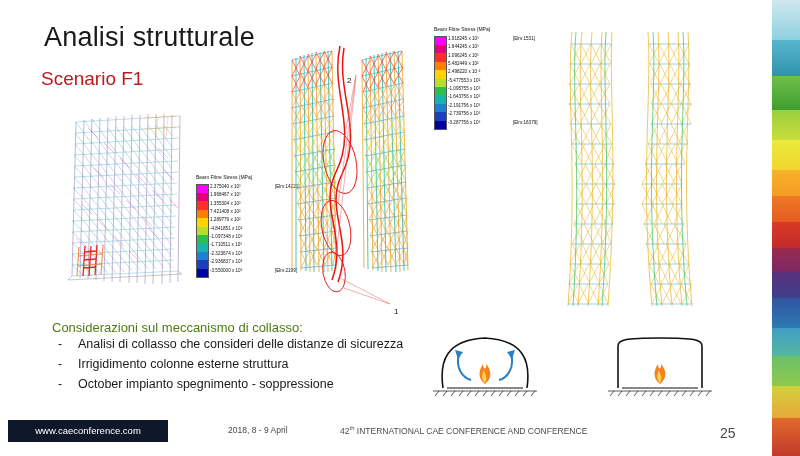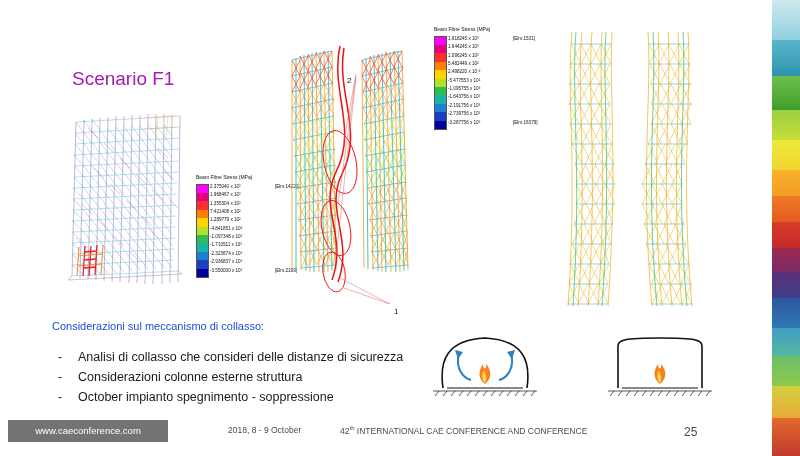--- a/index.html
+++ b/index.html
@@ -46,40 +46,40 @@
   .title {
     position: absolute;
     left: 44px;
     top: 22px;
     font-size: 27px;
     color: #1a1a1a;
     letter-spacing: 0.2px;
   }
   .subtitle {
     position: absolute;
-    left: 72px;
+    left: 41px;
     top: 68px;
     font-size: 19px;
-    color: #a21caf;
+    color: #b91c1c;
   }
   
   .footer-bar {
     position: absolute;
     left: 0;
     bottom: 14px;
     width: 740px;
     height: 22px;
   }
   .green-box {
     position: absolute;
     left: 8px;
     top: 0;
     width: 160px;
     height: 22px;
-    background: #737373;
+    background: #0f172a;
   }
   .green-box span {
     display: block;
     color: #ffffff;
     font-size: 9.5px;
     text-align: center;
     line-height: 22px;
   }
   .footer-date {
     position: absolute;
@@ -93,36 +93,36 @@
     left: 340px;
     top: 5px;
     font-size: 8.5px;
     color: #4a4a4a;
   }
   .footer-conf sup {
     font-size: 6px;
   }
   .footer-page {
     position: absolute;
-    left: 684px;
+    left: 720px;
     top: 5px;
-    font-size: 12px;
+    font-size: 14px;
     color: #4a4a4a;
   }
   
   .notes {
     position: absolute;
     left: 48px;
     top: 320px;
     width: 400px;
   }
   .notes-head {
-    font-size: 11px;
-    color: #1d4ed8;
-    margin-bottom: 18px;
+    font-size: 13px;
+    color: #4d7c0f;
+    margin-bottom: 2px;
     padding-left: 4px;
   }
   .note-row {
     display: flex;
     font-size: 12.5px;
     color: #1a1a1a;
     margin-bottom: 6px;
     padding-left: 10px;
   }
   .note-dash {
@@ -196,20 +196,21 @@
       <div class="strip-seg" style="top:248px;height:24px;background:linear-gradient(#9c2a4f,#7a2a66)"></div>
       <div class="strip-seg" style="top:272px;height:26px;background:linear-gradient(#5a2f7a,#3f3f8a)"></div>
       <div class="strip-seg" style="top:298px;height:30px;background:linear-gradient(#2f55a0,#2f7ab5)"></div>
       <div class="strip-seg" style="top:328px;height:28px;background:linear-gradient(#3f9ec4,#56b79f)"></div>
       <div class="strip-seg" style="top:356px;height:30px;background:linear-gradient(#6cbf6a,#8fc94c)"></div>
       <div class="strip-seg" style="top:386px;height:32px;background:linear-gradient(#d2d13c,#e8a83a)"></div>
       <div class="strip-seg" style="top:418px;height:38px;background:linear-gradient(#e06a2c,#c23a2c)"></div>
     </div>
   </div>
 
+  <div class="title">Analisi strutturale</div>
   <div class="subtitle">Scenario F1</div>
 
   <div class="fig" style="left:58px;top:108px;">
     <svg width="150" height="190" viewBox="0 0 150 190">
       <g stroke-width="0.45" fill="none" opacity="0.95">
 
         <g stroke="#7a4fa8">
           <path d="M18 14 L14 168"></path>
             <path d="M26 12 L22 170"></path>
             <path d="M34 11 L30 171"></path>
@@ -1304,32 +1305,32 @@
   </div>
 
   <div class="notes">
     <div class="notes-head">Considerazioni sul meccanismo di collasso:</div>
     <div class="note-row">
       <span class="note-dash">-</span>
       <span>Analisi di collasso che consideri delle distanze di sicurezza</span>
     </div>
     <div class="note-row">
       <span class="note-dash">-</span>
-      <span>Considerazioni colonne esterne struttura</span>
+      <span>Irrigidimento colonne esterne struttura</span>
     </div>
     <div class="note-row">
       <span class="note-dash">-</span>
       <span>October impianto spegnimento - soppressione</span>
     </div>
   </div>
 
   <div class="footer-bar">
     <div class="green-box">
       <span>www.caeconference.com</span>
     </div>
-    <div class="footer-date">2018, 8 - 9 October</div>
+    <div class="footer-date">2018, 8 - 9 April</div>
     <div class="footer-conf">
       <span>42</span><sup>th</sup><span> INTERNATIONAL CAE CONFERENCE AND CONFERENCE</span>
     </div>
     <div class="footer-page">25</div>
   </div>
 
 </div>
 
 </body></html>

